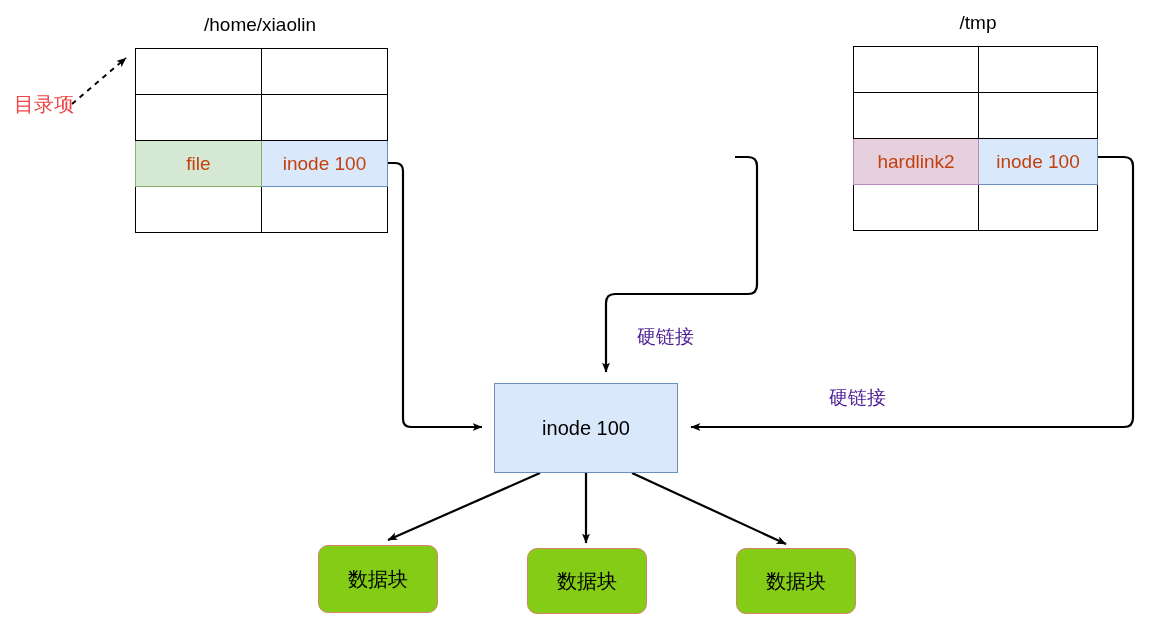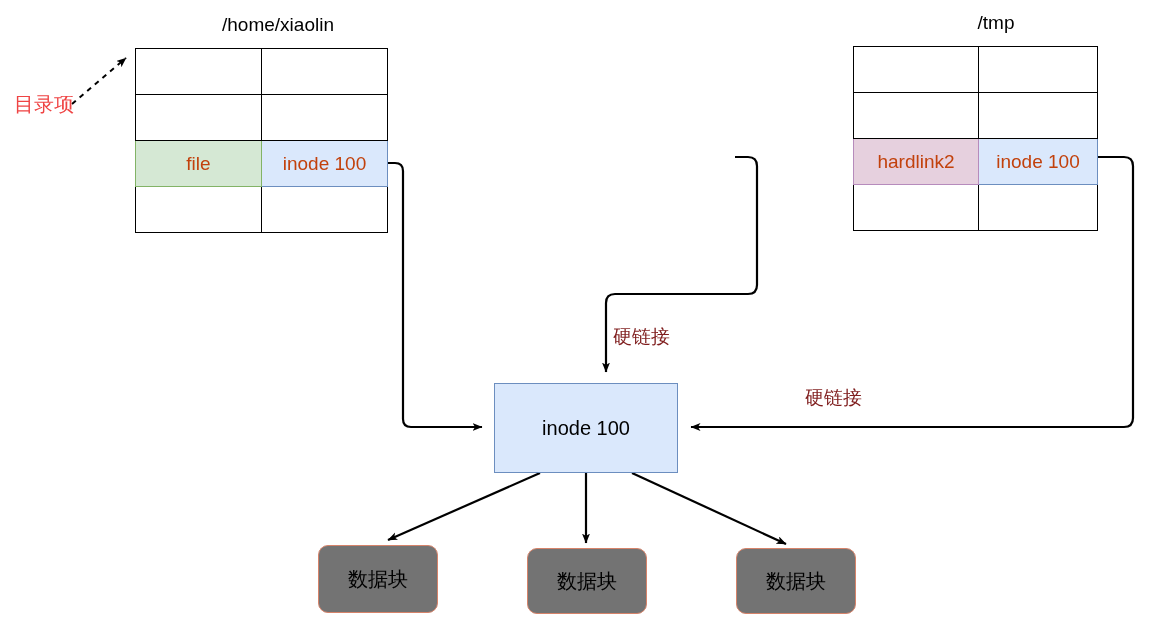--- a/index.html
+++ b/index.html
@@ -22,21 +22,21 @@
     width: 1154px;
     height: 624px;
     pointer-events: none;
   }
 
   
   .dir-group { position: absolute; }
   .dir-title {
     position: absolute;
     top: 0;
-    left: 18px;
+    left: 0;
     width: 100%;
     text-align: center;
     font-size: 19px;
     color: #000000;
     white-space: nowrap;
   }
   .dir-table {
     position: absolute;
     border-collapse: collapse;
     table-layout: fixed;
@@ -66,37 +66,38 @@
     align-items: center;
     justify-content: center;
     font-size: 20px;
     color: #000000;
     box-sizing: border-box;
   }
 
   
   .data-block {
     position: absolute;
-    background: #737373;
+    background: #84cc16;
     border: 1.6px solid #d6836a;
     border-radius: 10px;
     display: flex;
     align-items: center;
     justify-content: center;
     font-size: 20px;
     color: #000000;
     box-sizing: border-box;
   }
 
   
   .edge-label {
     position: absolute;
     font-size: 19px;
-    color: #7f1d1d;
-    white-space: nowrap;
+    color: #4c1d95;
+    white-space: nowrap;
+    margin-left: 24px;
   }
   .side-label {
     position: absolute;
     font-size: 20px;
     color: #ef4444;
     white-space: nowrap;
   }
 </style>
 </head>
 <body>

